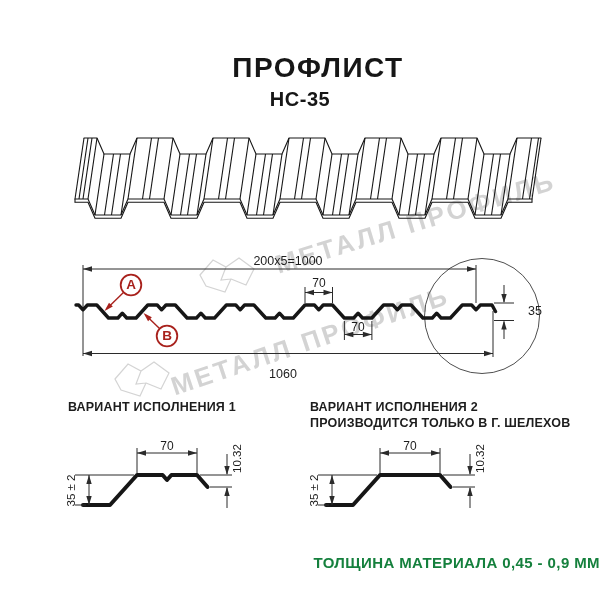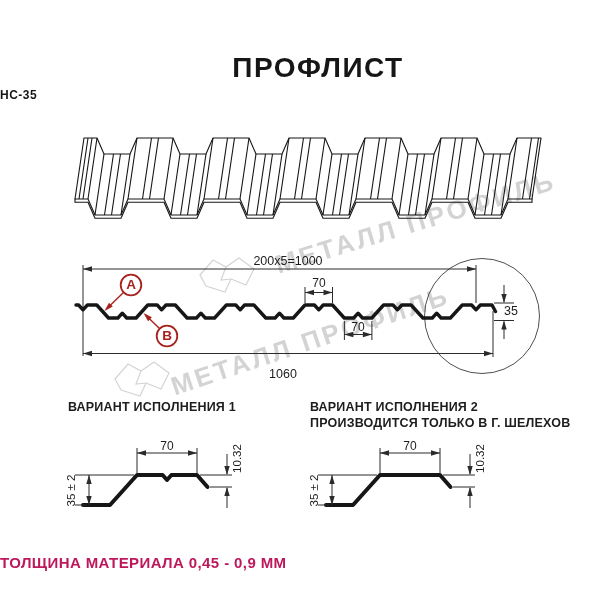--- a/index.html
+++ b/index.html
@@ -1,29 +1,29 @@
 <!DOCTYPE html>
 <html><head>
 <meta charset="utf-8">
 <style>
   html,body{margin:0;padding:0;background:#fff;}
   .page{position:relative;width:600px;height:600px;background:#ffffff;overflow:hidden;
         font-family:"Liberation Sans",sans-serif;color:#161616;}
   .abs{position:absolute;}
   .title{left:0;right:0;top:52px;text-align:center;font-size:28px;font-weight:900;letter-spacing:1.5px;margin-left:36px;}
-  .subtitle{left:0;right:0;top:88px;text-align:left;font-size:12px;font-weight:700;letter-spacing:.5px;}
+  .subtitle{left:0;right:0;top:88px;text-align:center;font-size:20px;font-weight:700;letter-spacing:.5px;}
   .wm{font-size:26px;font-weight:700;letter-spacing:3px;white-space:nowrap;transform-origin:0 50%;opacity:.8;}
   #wm1{left:276px;top:250px;transform:rotate(-17deg);}
   #wm2{left:172px;top:372px;transform:rotate(-18.5deg);}
   svg.canvas{left:0;top:0;z-index:2;}
   .lbl{position:absolute;z-index:3;font-size:12.5px;line-height:13px;color:#1d1d1d;text-align:center;white-space:nowrap;}
   .rot{transform:rotate(-90deg);font-size:11.5px;}
   .callout{font-size:13.5px;font-weight:700;width:20px;}
   .vtitle{font-size:12.5px;font-weight:700;letter-spacing:.2px;text-align:right;}
-  .footer{left:0;right:0;top:554px;text-align:left;font-size:15px;font-weight:700;letter-spacing:.4px;color:#be185d;}
+  .footer{left:0;right:0;top:554px;text-align:right;font-size:15px;font-weight:700;letter-spacing:.4px;color:#15803d;}
 </style>
 </head>
 <body>
 
 <div class="page">
 
   <div class="abs title">ПРОФЛИСТ</div>
   <div class="abs subtitle">НС-35</div>
 
   <div class="abs wm" id="wm1" style="color: rgb(201, 201, 201);">МЕТАЛЛ ПРОФИЛЬ</div>
@@ -171,21 +171,21 @@
         <path d="M470 475L467.3 466.0L472.7 466.0Z" fill="#2b2b2b"></path>
         <line x1="470" y1="508" x2="470" y2="488" stroke="#2b2b2b" stroke-width="1"></line>
         <path d="M470 487L472.7 496.0L467.3 496.0Z" fill="#2b2b2b"></path>
       </g>
     </svg>
 
   <div class="lbl" style="left:238px;top:255px;width:100px;">200x5=1000</div>
   <div class="lbl" style="left:299px;top:277px;width:40px;font-size:12px;">70</div>
   <div class="lbl" style="left:338px;top:321px;width:40px;font-size:12px;">70</div>
   <div class="lbl" style="left:253px;top:336px;width:60px;margin-top:32px;">1060</div>
-  <div class="lbl" style="left:488px;top:305px;width:30px;text-align:right;">35</div>
+  <div class="lbl" style="left:520px;top:305px;width:30px;text-align:center;">35</div>
   <div class="lbl callout" style="left: 121px; top: 278px; color: rgb(168, 33, 28);">А</div>
   <div class="lbl callout" style="left: 157px; top: 329px; color: rgb(168, 33, 28);">В</div>
 
   <div class="lbl vtitle" style="left:68px;top:401px;">ВАРИАНТ ИСПОЛНЕНИЯ 1</div>
   <div class="lbl vtitle" style="left:310px;top:401px;">ВАРИАНТ ИСПОЛНЕНИЯ 2</div>
   <div class="lbl vtitle" style="left:310px;top:417px;">ПРОИЗВОДИТСЯ ТОЛЬКО В Г. ШЕЛЕХОВ</div>
 
   <div class="lbl" style="left:147px;top:440px;width:40px;font-size:12px;">70</div>
   <div class="lbl rot" style="left:46px;top:484px;width:50px;">35 ± 2</div>
   <div class="lbl rot" style="left:212px;top:452px;width:50px;">10.32</div>

